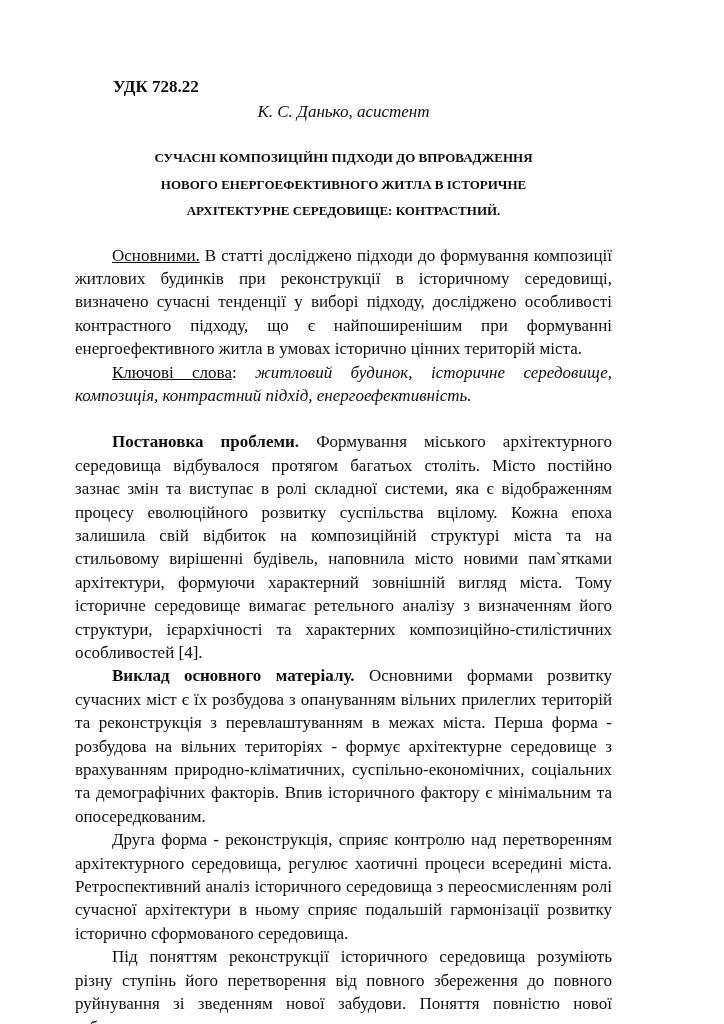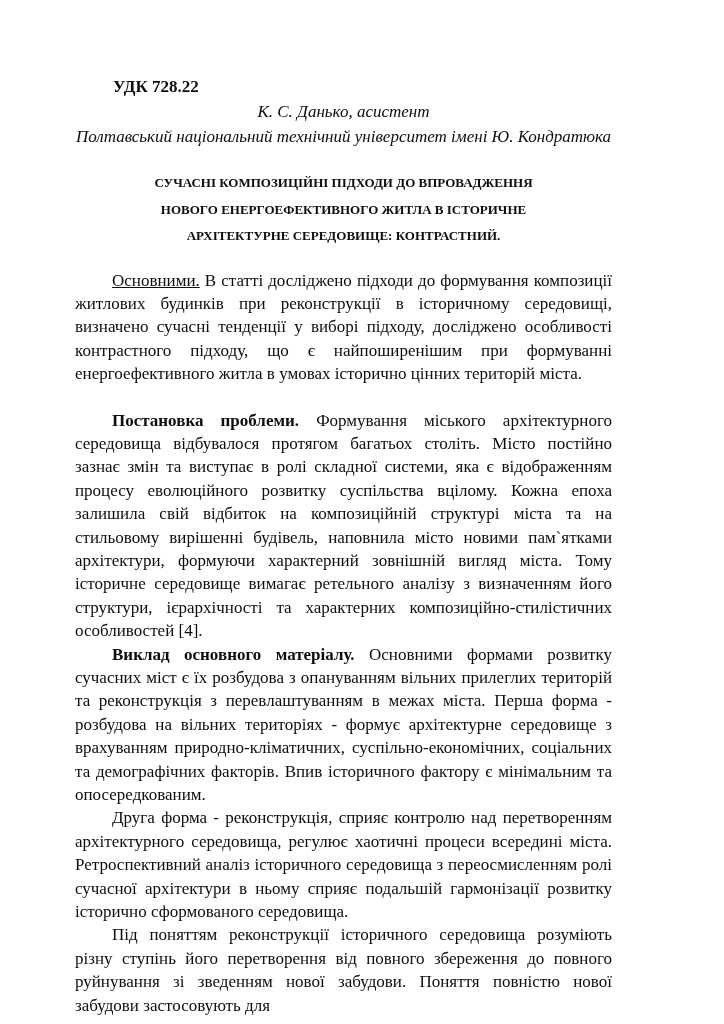--- a/index.html
+++ b/index.html
@@ -51,33 +51,33 @@
 </style>
 </head>
 <body>
 
 <div class="page">
 
   <div class="udc">УДК 728.22</div>
 
   <div class="byline-block">
     <div>К. С. Данько, асистент</div>
-    <div>Полтавський національний технічний університет імені Ю. Кондратюка</div>
   </div>
 
   <div class="title-block">
     <div>СУЧАСНІ КОМПОЗИЦІЙНІ ПІДХОДИ ДО ВПРОВАДЖЕННЯ</div>
     <div>НОВОГО ЕНЕРГОЕФЕКТИВНОГО ЖИТЛА В ІСТОРИЧНЕ</div>
     <div>АРХІТЕКТУРНЕ СЕРЕДОВИЩЕ: КОНТРАСТНИЙ.</div>
   </div>
 
   <div class="body-block">
 
     <p><span class="u">Основними.</span><span> В статті досліджено підходи до формування композиції житлових будинків при реконструкції в історичному середовищі, визначено сучасні тенденції у виборі підходу, досліджено особливості контрастного підходу, що є найпоширенішим при формуванні енергоефективного житла в умовах історично цінних територій міста.</span></p>
 
+    <p><span class="u">Ключові слова</span><span>: </span><span class="i">житловий будинок, історичне середовище, композиція, контрастний підхід, енергоефективність.</span></p>
 
     <p class="section-gap"><span class="b">Постановка проблеми.</span><span> Формування міського архітектурного середовища відбувалося протягом багатьох століть. Місто постійно зазнає змін та виступає в ролі складної системи, яка є відображенням процесу еволюційного розвитку суспільства вцілому. Кожна епоха залишила свій відбиток на композиційній структурі міста та на стильовому вирішенні будівель, наповнила місто новими пам`ятками архітектури, формуючи характерний зовнішній вигляд міста. Тому історичне середовище вимагає ретельного аналізу з визначенням його структури, ієрархічності та характерних композиційно-стилістичних особливостей [4].</span></p>
 
     <p><span class="b">Виклад основного матеріалу.</span><span> Основними формами розвитку сучасних міст є їх розбудова з опануванням вільних прилеглих територій та реконструкція з перевлаштуванням в межах міста. Перша форма - розбудова на вільних територіях - формує архітектурне середовище з врахуванням природно-кліматичних, суспільно-економічних, соціальних та демографічних факторів. Впив історичного фактору є мінімальним та опосередкованим.</span></p>
 
     <p><span class="b"></span><span>Друга форма - реконструкція, сприяє контролю над перетворенням архітектурного середовища, регулює хаотичні процеси всередині міста. Ретроспективний аналіз історичного середовища з переосмисленням ролі сучасної архітектури в ньому сприяє подальшій гармонізації розвитку історично сформованого середовища.</span></p>
 
     <p><span class="b"></span><span>Під поняттям реконструкції історичного середовища розуміють різну ступінь його перетворення від повного збереження до повного руйнування зі зведенням нової забудови. Поняття повністю нової забудови застосовують для</span></p>
 
   </div>

